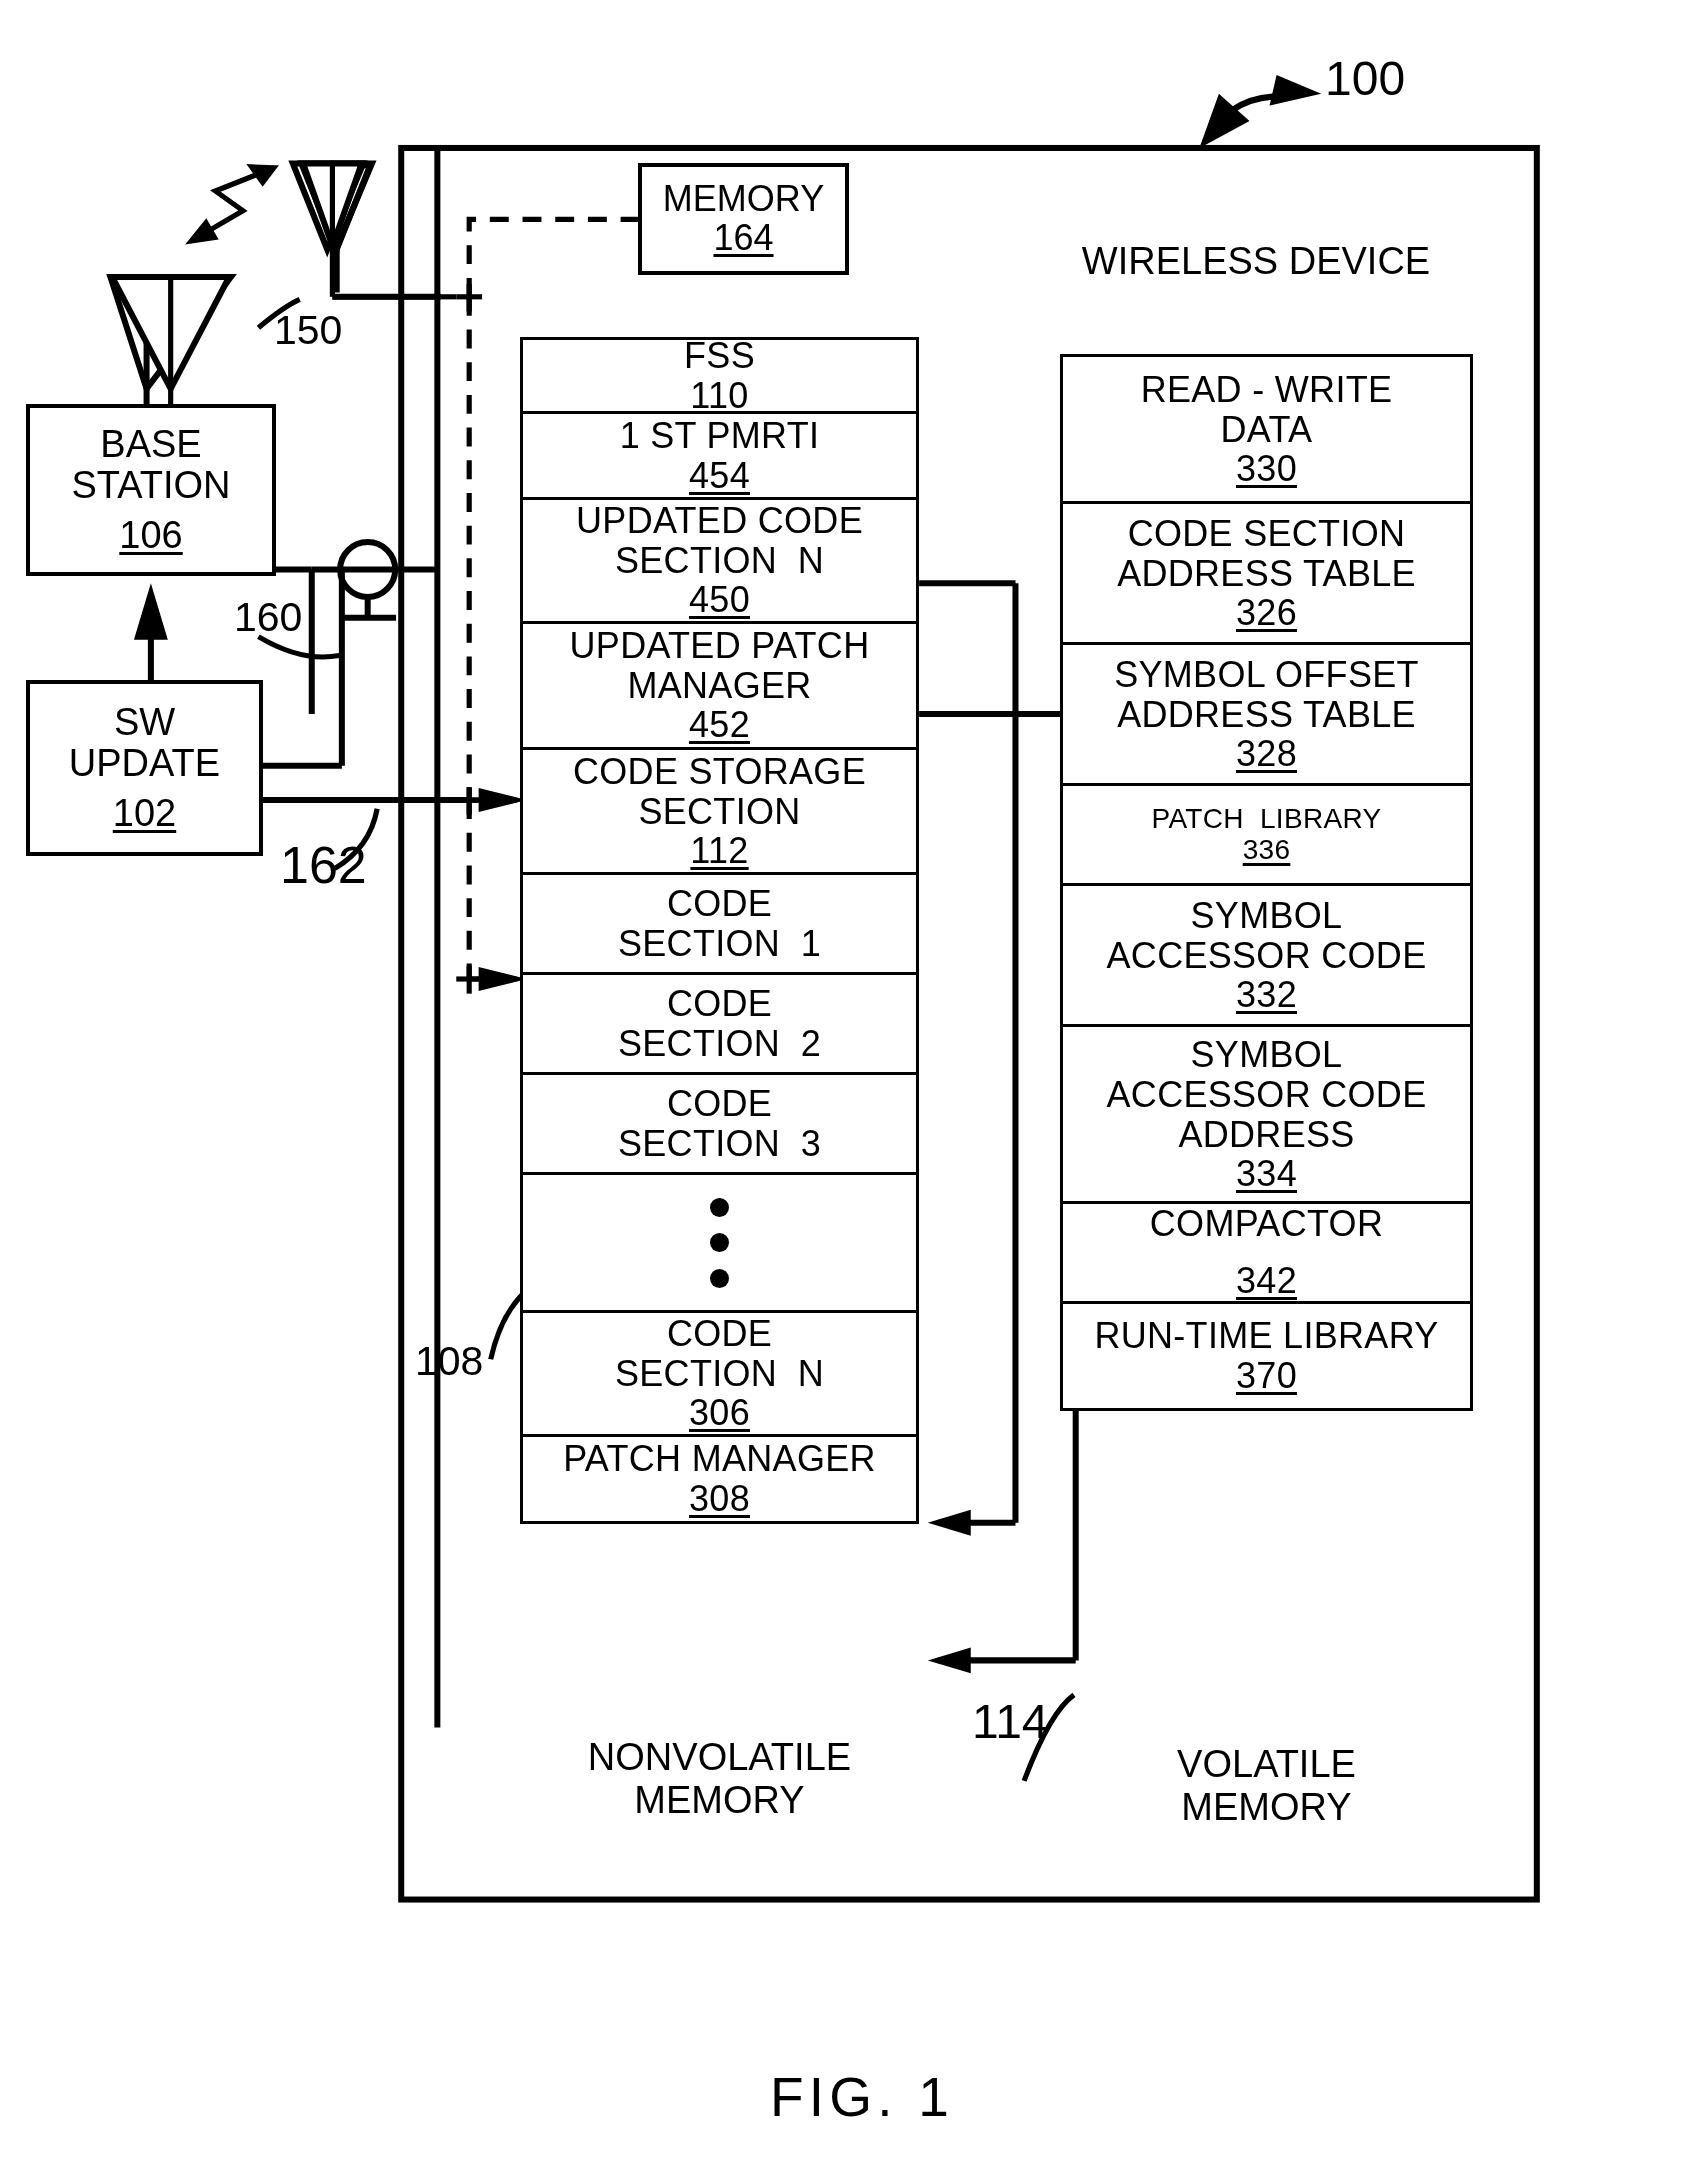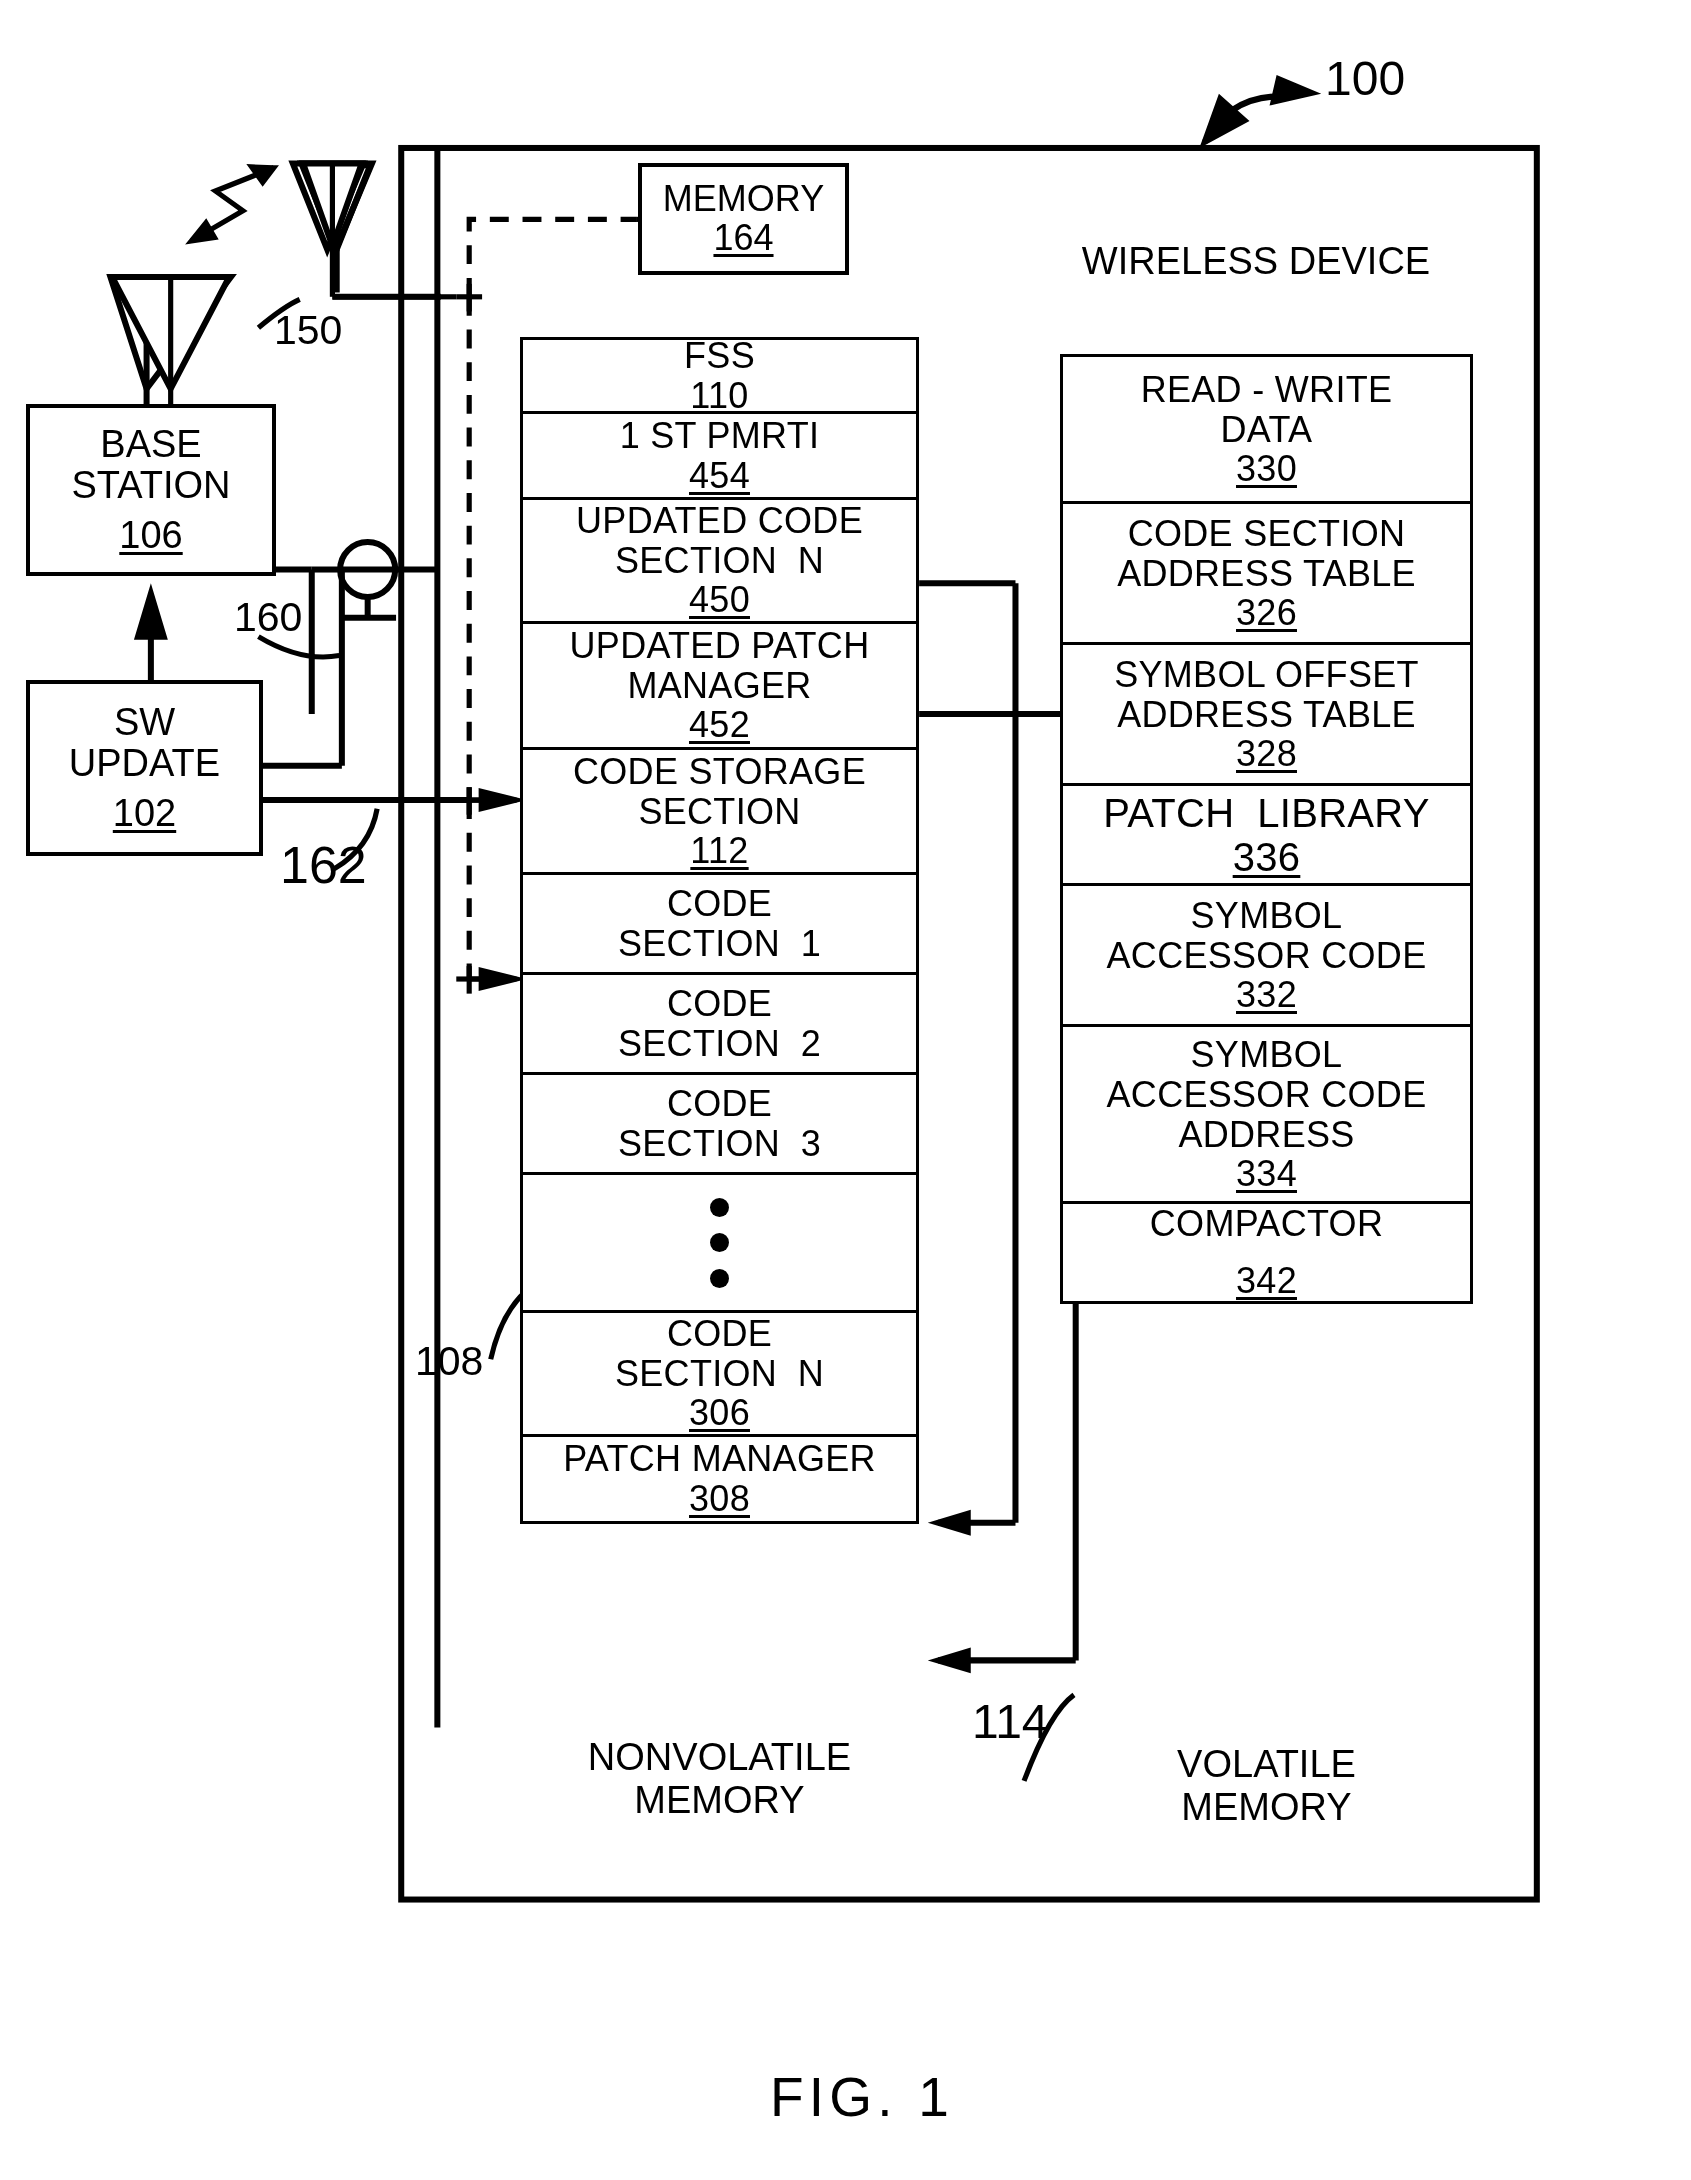--- a/index.html
+++ b/index.html
@@ -306,39 +306,43 @@
       <div class="cell" style="left: 0px; top: 147px; width: 413px; height: 145px; font-size: 36px;">
         <span class="lbl">CODE SECTION
 ADDRESS TABLE</span>
         <span class="num">326</span>
       </div>
       <div class="cell" style="left: 0px; top: 288px; width: 413px; height: 145px; font-size: 36px;">
         <span class="lbl">SYMBOL OFFSET
 ADDRESS TABLE</span>
         <span class="num">328</span>
       </div>
-      <div class="cell" style="left: 0px; top: 429px; width: 413px; height: 103px; font-size: 40px;">
+      <div class="cell" style="left: 0px; top: 429px; width: 413px; height: 103px; font-size: 28px;">
         <span class="lbl">PATCH  LIBRARY</span>
         <span class="num">336</span>
       </div>
       <div class="cell" style="left: 0px; top: 529px; width: 413px; height: 145px; font-size: 36px;">
         <span class="lbl">SYMBOL
 ACCESSOR CODE</span>
         <span class="num">332</span>
       </div>
       <div class="cell" style="left: 0px; top: 670px; width: 413px; height: 181px; font-size: 36px;">
         <span class="lbl">SYMBOL
 ACCESSOR CODE
 ADDRESS</span>
         <span class="num">334</span>
       </div>
       <div class="cell" style="left: 0px; top: 847px; width: 413px; height: 103px; font-size: 36px; justify-content: space-between;">
         <span class="lbl">COMPACTOR</span>
         <span class="num">342</span>
       </div>
+      <div class="cell" style="left: 0px; top: 947px; width: 413px; height: 110px; font-size: 36px;">
+        <span class="lbl">RUN-TIME LIBRARY</span>
+        <span class="num">370</span>
+      </div>
     </div>
 
   <div class="plain" style="left:1060px; top:1743px; width:413px; font-size:38px;">VOLATILE
 MEMORY</div>
 
   <div class="fig-caption" style="top:2065px;">FIG.  1</div>
 
 </div>
 
 

